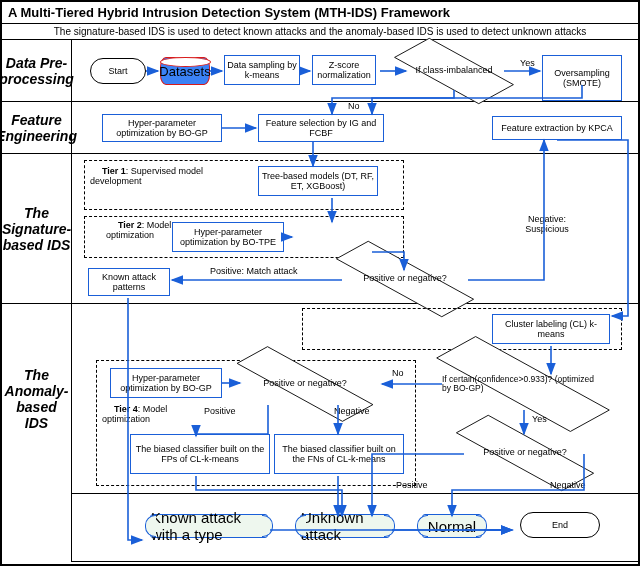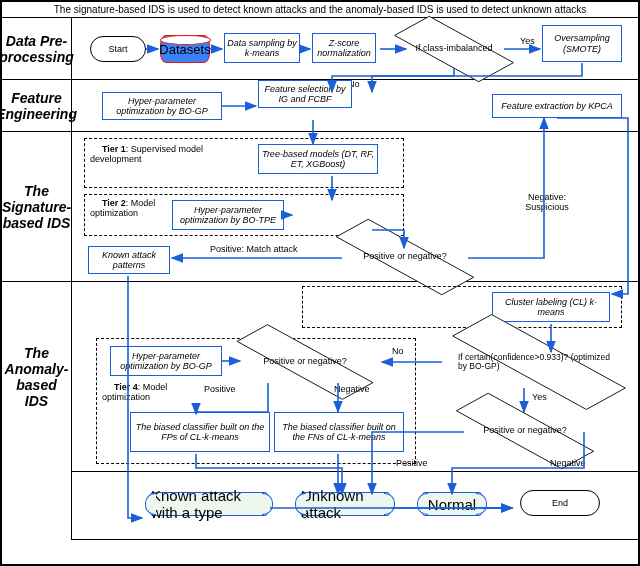--- a/index.html
+++ b/index.html
@@ -8,79 +8,80 @@
   .title-bar { border-bottom: 1px solid #000; padding: 3px 6px; font-weight: bold; font-size: 13px; }
   .sub-bar { border-bottom: 1px solid #000; padding: 2px 18px; font-size: 10px; text-align: center; }
   .layout { display: flex; height: calc(100% - 40px); }
   .labels-col { width: 70px; flex: 0 0 70px; border-right: 1px solid #000; display: flex; flex-direction: column; }
   .label-cell { border-bottom: 1px solid #000; display: flex; align-items: center; justify-content: center; font-size: 14px; font-weight: bold; text-align: center; padding: 2px; font-style: italic; }
   .label-cell:last-child { border-bottom: none; }
   .rows-col { flex: 1; display: flex; flex-direction: column; position: relative; }
   .row { border-bottom: 1px solid #000; position: relative; }
   .row:last-child { border-bottom: none; }
   .node { position: absolute; display: flex; align-items: center; justify-content: center; text-align: center; font-size: 9px; line-height: 1.15; padding: 2px; background: #fff; }
-  .rect { border: 1.5px solid #1a5fd8; font-style: italic; }
+  .rect { border: 1.5px solid #1a5fd8; }
   .terminator { border: 1px solid #000; border-radius: 14px; }
   .res-terminator { border: 1px solid #1a5fd8; background:#eef7ee; border-radius: 3px 3px 3px 3px; position:absolute; display:flex; align-items:center; justify-content:center; font-size:15px;}
   .res-terminator::before, .res-terminator::after { content:''; position:absolute; top:0; bottom:0; width:10px; background:#eef7ee; border:1px solid #1a5fd8; }
   .res-terminator::before { left:-6px; border-radius: 10px 0 0 10px; border-right:none;}
   .res-terminator::after { right:-6px; border-radius: 0 10px 10px 0; border-left:none;}
   .dashed-box { position: absolute; border: 1.5px dashed #000; }
   .tier-label { position:absolute; font-size:9px; font-weight:normal; background:transparent; }
   .tier-label b { font-weight:bold;margin-left:12px; }
   .diamond-wrap { position:absolute; }
   .diamond { position:absolute; inset:0; transform: scaleY(0.55) rotate(45deg); border:1px solid #000; background:#fff; }
   .diamond-text { position:absolute; inset:0; display:flex; align-items:center; justify-content:center; font-size:9px; text-align:left; padding: 0 14px; line-height:1.1; }
   .cyl { position:absolute; border:1.5px solid #d81a1a; border-radius: 6px/10px; background:#3b82f6; display:flex; align-items:center; justify-content:center; font-size:13px;}
   .cyl::before { content:''; position:absolute; top:-1px; left:-1.5px; right:-1.5px; height:8px; border:1.5px solid #d81a1a; border-radius: 50%; background:#fff;}
   svg.arrows { position:absolute; inset:0; width:100%; height:100%; pointer-events:none; }
   .edge-label { position:absolute; font-size:9px; background:transparent; }
 </style>
 </head>
 <body>
 
 <div class="frame">
+  <div class="title-bar">A Multi-Tiered Hybrid Intrusion Detection System (MTH-IDS) Framework</div>
   <div class="sub-bar">The signature-based IDS is used to detect known attacks and the anomaly-based IDS is used to detect unknown attacks</div>
   <div class="layout">
     <div class="labels-col">
       <div class="label-cell" style="height:62px">Data Pre-processing</div>
       <div class="label-cell" style="height:52px">Feature Engineering</div>
       <div class="label-cell" style="height:150px">The Signature-based IDS</div>
       <div class="label-cell" style="height:190px">The Anomaly-based IDS</div>
     </div>
 
     <div class="rows-col">
 
       <div class="row" style="height:62px">
         <div class="node terminator" style="left:18px; top:18px; width:56px; height:26px">Start</div>
         <div class="cyl" style="left:88px; top:17px; width:50px; height:28px">Datasets</div>
         <div class="node rect" style="left:152px; top:15px; width:76px; height:30px">Data sampling by k-means</div>
         <div class="node rect" style="left:240px; top:15px; width:64px; height:30px">Z-score normalization</div>
         <div class="diamond-wrap" style="left:322px; top:6px; width:120px; height:50px">
           <div class="diamond"></div>
             <div class="diamond-text">If class-imbalanced</div>
         </div>
-        <div class="node rect" style="left:470px; top:7px; width:80px; height:37px">Oversampling (SMOTE)</div>
+        <div class="node rect" style="left:470px; top:15px; width:80px; height:46px">Oversampling (SMOTE)</div>
         <div class="edge-label" style="left:448px; top:18px">Yes</div>
       </div>
 
       <div class="row" style="height:52px">
         <div class="edge-label" style="left:276px; top:-1px">No</div>
         <div class="node rect" style="left:30px; top:12px; width:120px; height:28px">Hyper-parameter optimization by BO-GP</div>
-        <div class="node rect" style="left:186px; top:0; width:94px; height:28px">Feature selection by IG and FCBF</div>
+        <div class="node rect" style="left:186px; top:12px; width:126px; height:28px">Feature selection by IG and FCBF</div>
         <div class="node rect" style="left:420px; top:14px; width:130px; height:24px">Feature extraction by KPCA</div>
       </div>
 
       <div class="row" style="height:150px">
         <div class="dashed-box" style="left:12px; top:6px; width:320px; height:50px"></div>
         <div class="tier-label" style="left:18px; top:12px; width:120px"><b>Tier 1</b><span>: Supervised model development</span></div>
         <div class="node rect" style="left:186px; top:12px; width:120px; height:30px">Tree-based models (DT, RF, ET, XGBoost)</div>
 
         <div class="dashed-box" style="left:12px; top:62px; width:320px; height:42px"></div>
-        <div class="tier-label" style="left:18px; top:66px; width:80px"><b>Tier 2</b><span>: Model optimization</span></div>
+        <div class="tier-label" style="left:34px; top:66px; width:80px"><b>Tier 2</b><span>: Model optimization</span></div>
         <div class="node rect" style="left:100px; top:68px; width:112px; height:30px">Hyper-parameter optimization by BO-TPE</div>
 
         <div class="diamond-wrap" style="left:258px; top:102px; width:150px; height:46px">
           <div class="diamond"></div>
             <div class="diamond-text">Positive or negative?</div>
         </div>
         <div class="node rect" style="left:16px; top:114px; width:82px; height:28px">Known attack patterns</div>
         <div class="edge-label" style="left:138px; top:112px; width:100px">Positive: Match attack</div>
         <div class="edge-label" style="left:440px; top:60px; width:70px; text-align:center">Negative: Suspicious</div>
       </div>
@@ -90,21 +91,21 @@
         <div class="node rect" style="left:420px; top:10px; width:118px; height:30px">Cluster labeling (CL) k-means</div>
 
         <div class="dashed-box" style="left:24px; top:56px; width:320px; height:126px"></div>
         <div class="node rect" style="left:38px; top:64px; width:112px; height:30px">Hyper-parameter optimization by BO-GP</div>
         <div class="tier-label" style="left:30px; top:100px; width:80px"><b>Tier 4</b><span>: Model optimization</span></div>
 
         <div class="diamond-wrap" style="left:158px; top:58px; width:150px; height:44px">
           <div class="diamond"></div>
             <div class="diamond-text">Positive or negative?</div>
         </div>
-        <div class="diamond-wrap" style="left:372px; top:52px; width:190px; height:56px">
+        <div class="diamond-wrap" style="left:356px; top:52px; width:190px; height:56px">
           <div class="diamond"></div>
             <div class="diamond-text" style="font-size:8.5px">If certain(confidence&gt;0.933)? (optimized by BO-GP)</div>
         </div>
 
         <div class="node rect" style="left:58px; top:130px; width:140px; height:40px">The biased classifier built on the FPs of CL-k-means</div>
         <div class="node rect" style="left:202px; top:130px; width:130px; height:40px">The biased classifier built on the FNs of CL-k-means</div>
 
         <div class="diamond-wrap" style="left:378px; top:126px; width:150px; height:46px">
           <div class="diamond"></div>
             <div class="diamond-text">Positive or negative?</div>

